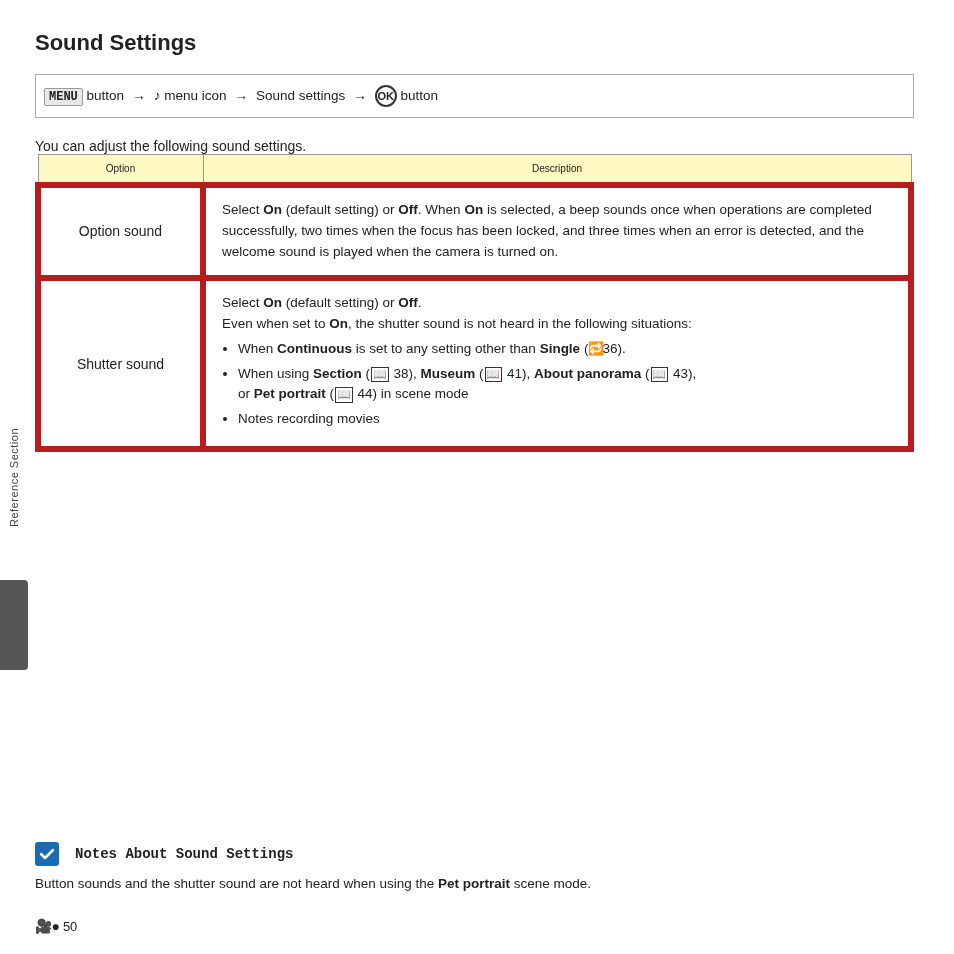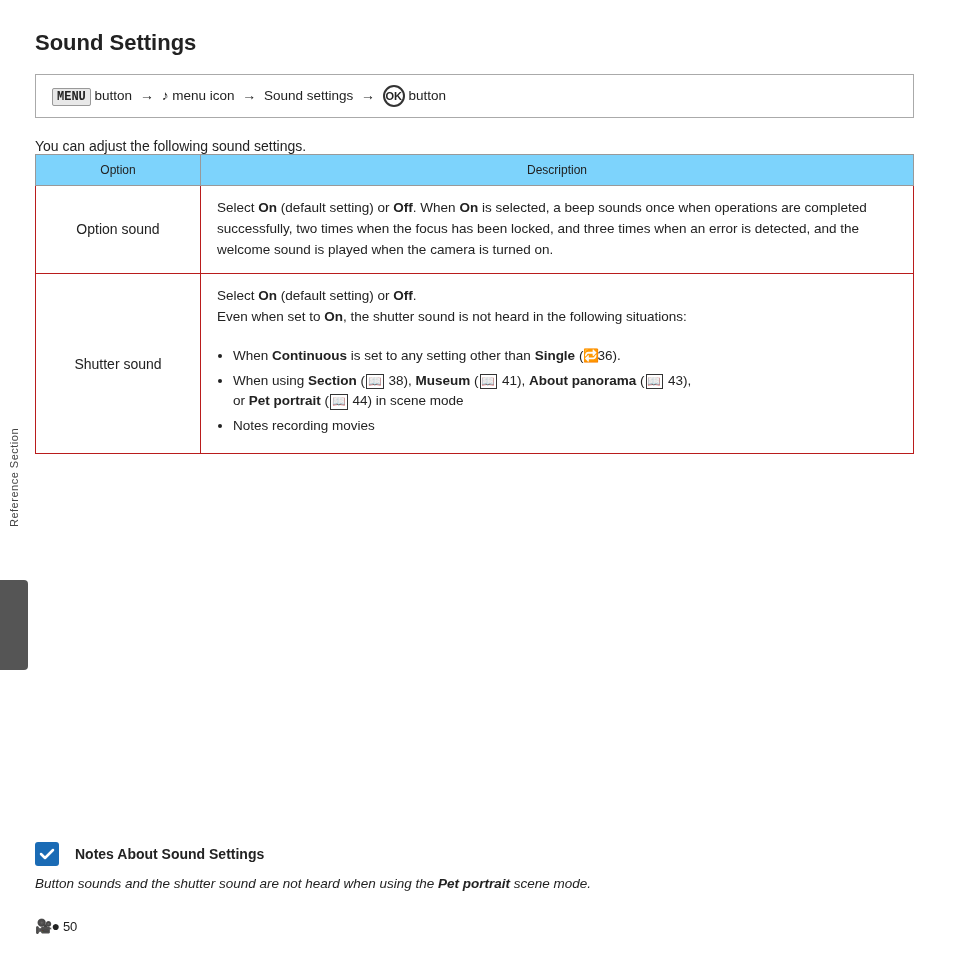--- a/index.html
+++ b/index.html
@@ -68,21 +68,21 @@
 
     .page-title {
       font-size: 22px;
       font-weight: bold;
       margin-bottom: 18px;
       font-family: Arial, sans-serif;
     }
 
     .nav-box {
       border: 1px solid #aaaaaa;
-      padding: 10px 16px;
+      padding: 10px 8px;
       margin-bottom: 20px;
       font-size: 13.5px;
       font-family: Arial, sans-serif;
       background: #fff;
     }
 
     .nav-box .menu-word {
       font-family: 'Courier New', monospace;
       font-weight: bold;
       font-size: 12px;
@@ -119,46 +119,46 @@
     .settings-table {
       width: 100%;
       border-collapse: collapse;
       font-size: 13.5px;
       font-family: Arial, sans-serif;
     }
 
     .settings-table th {
       border: 1px solid #999999;
       padding: 8px 20px;
-      background: #7dd3fc;
+      background: #fef9c3;
       font-weight: normal;
       text-align: center;
-      font-size: 12px;
+      font-size: 10px;
     }
 
     .settings-table td {
-      border: 1px solid #b91c1c;
+      border: 6px solid #b91c1c;
       padding: 12px 16px;
       vertical-align: middle;
     }
 
     .settings-table td.option-col {
       text-align: center;
       width: 165px;
       font-size: 14px;
     }
 
     .settings-table td.desc-col {
       font-size: 13.5px;
       line-height: 1.55;
     }
 
     .settings-table ul {
       margin-left: 16px;
-      margin-top: 18px;
+      margin-top: 4px;
     }
 
     .settings-table ul li {
       margin-bottom: 4px;
       list-style-type: disc;
     }
 
     .notes-section {
       position: absolute;
       bottom: 60px;
@@ -185,29 +185,28 @@
     }
 
     .notes-icon svg {
       width: 16px;
       height: 16px;
     }
 
     .notes-title {
       font-weight: bold;
       font-size: 14px;
-      font-family: Liberation Sans, sans-serif;
+      font-family: Liberation Mono, monospace;
       padding-left: 8px;
     }
 
     .notes-text {
       font-size: 13.5px;
       font-family: Arial, sans-serif;
       line-height: 1.5;
-      font-style: italic;
     }
 
     .page-footer {
       position: absolute;
       bottom: 20px;
       left: 35px;
       font-size: 13px;
       font-family: Arial, sans-serif;
       display: flex;
       align-items: center;

